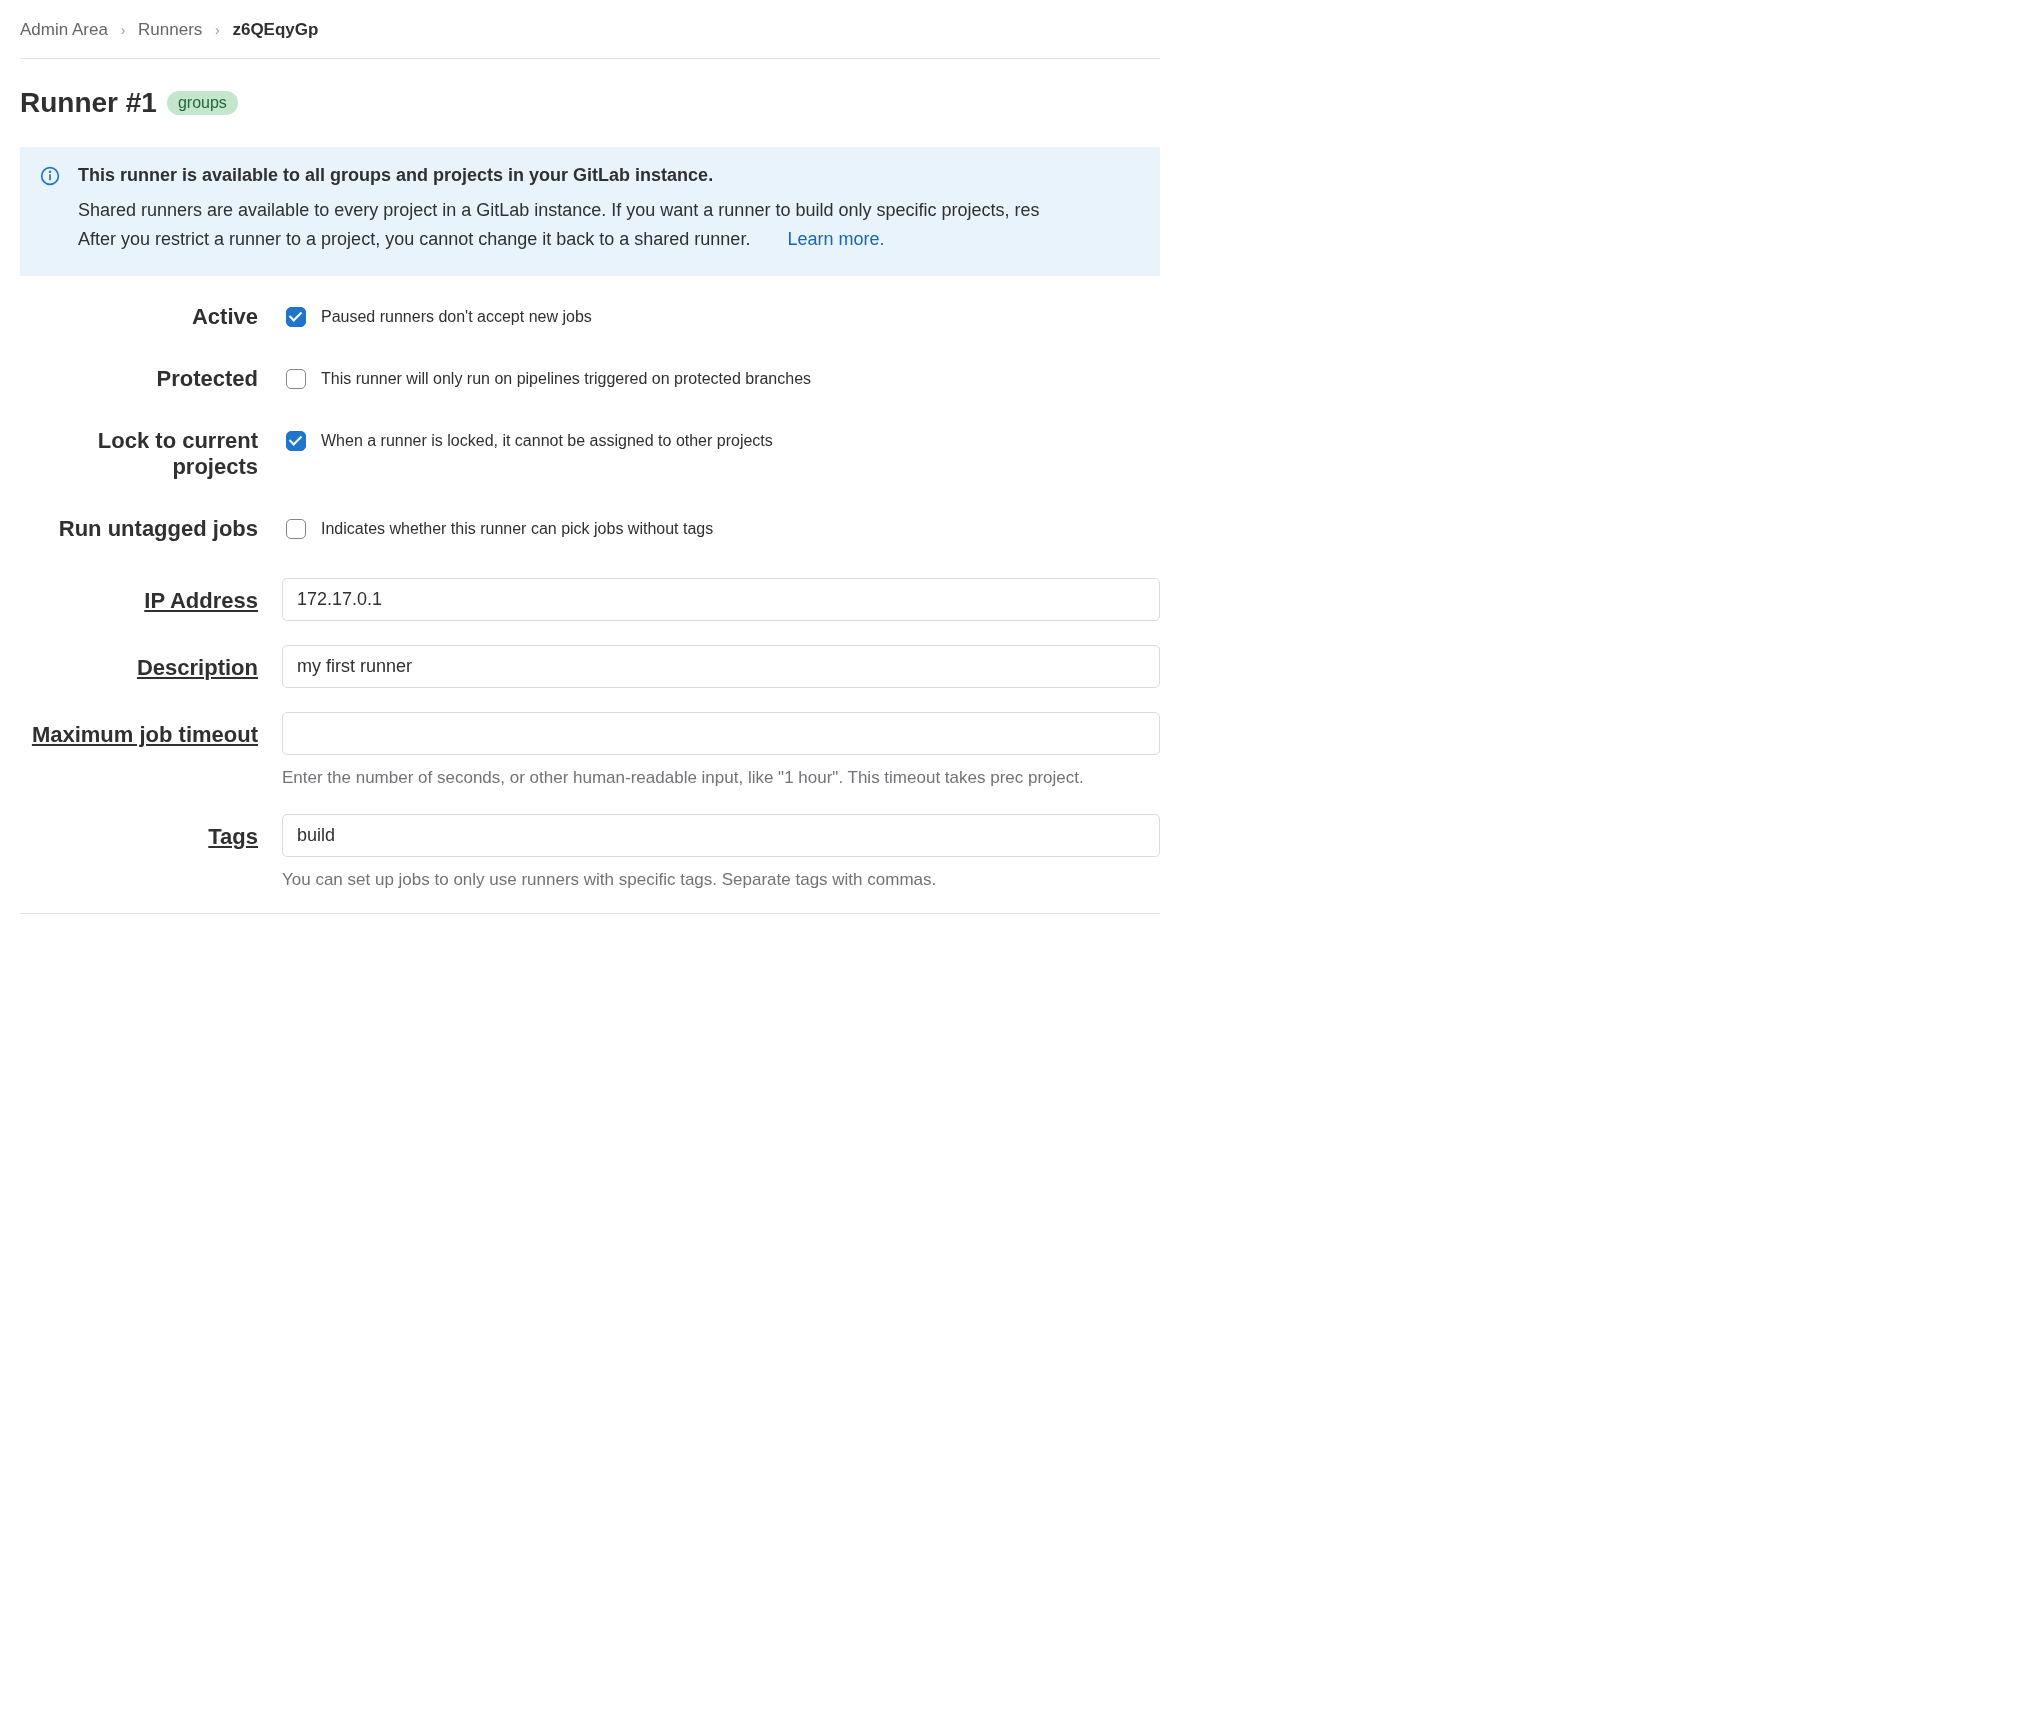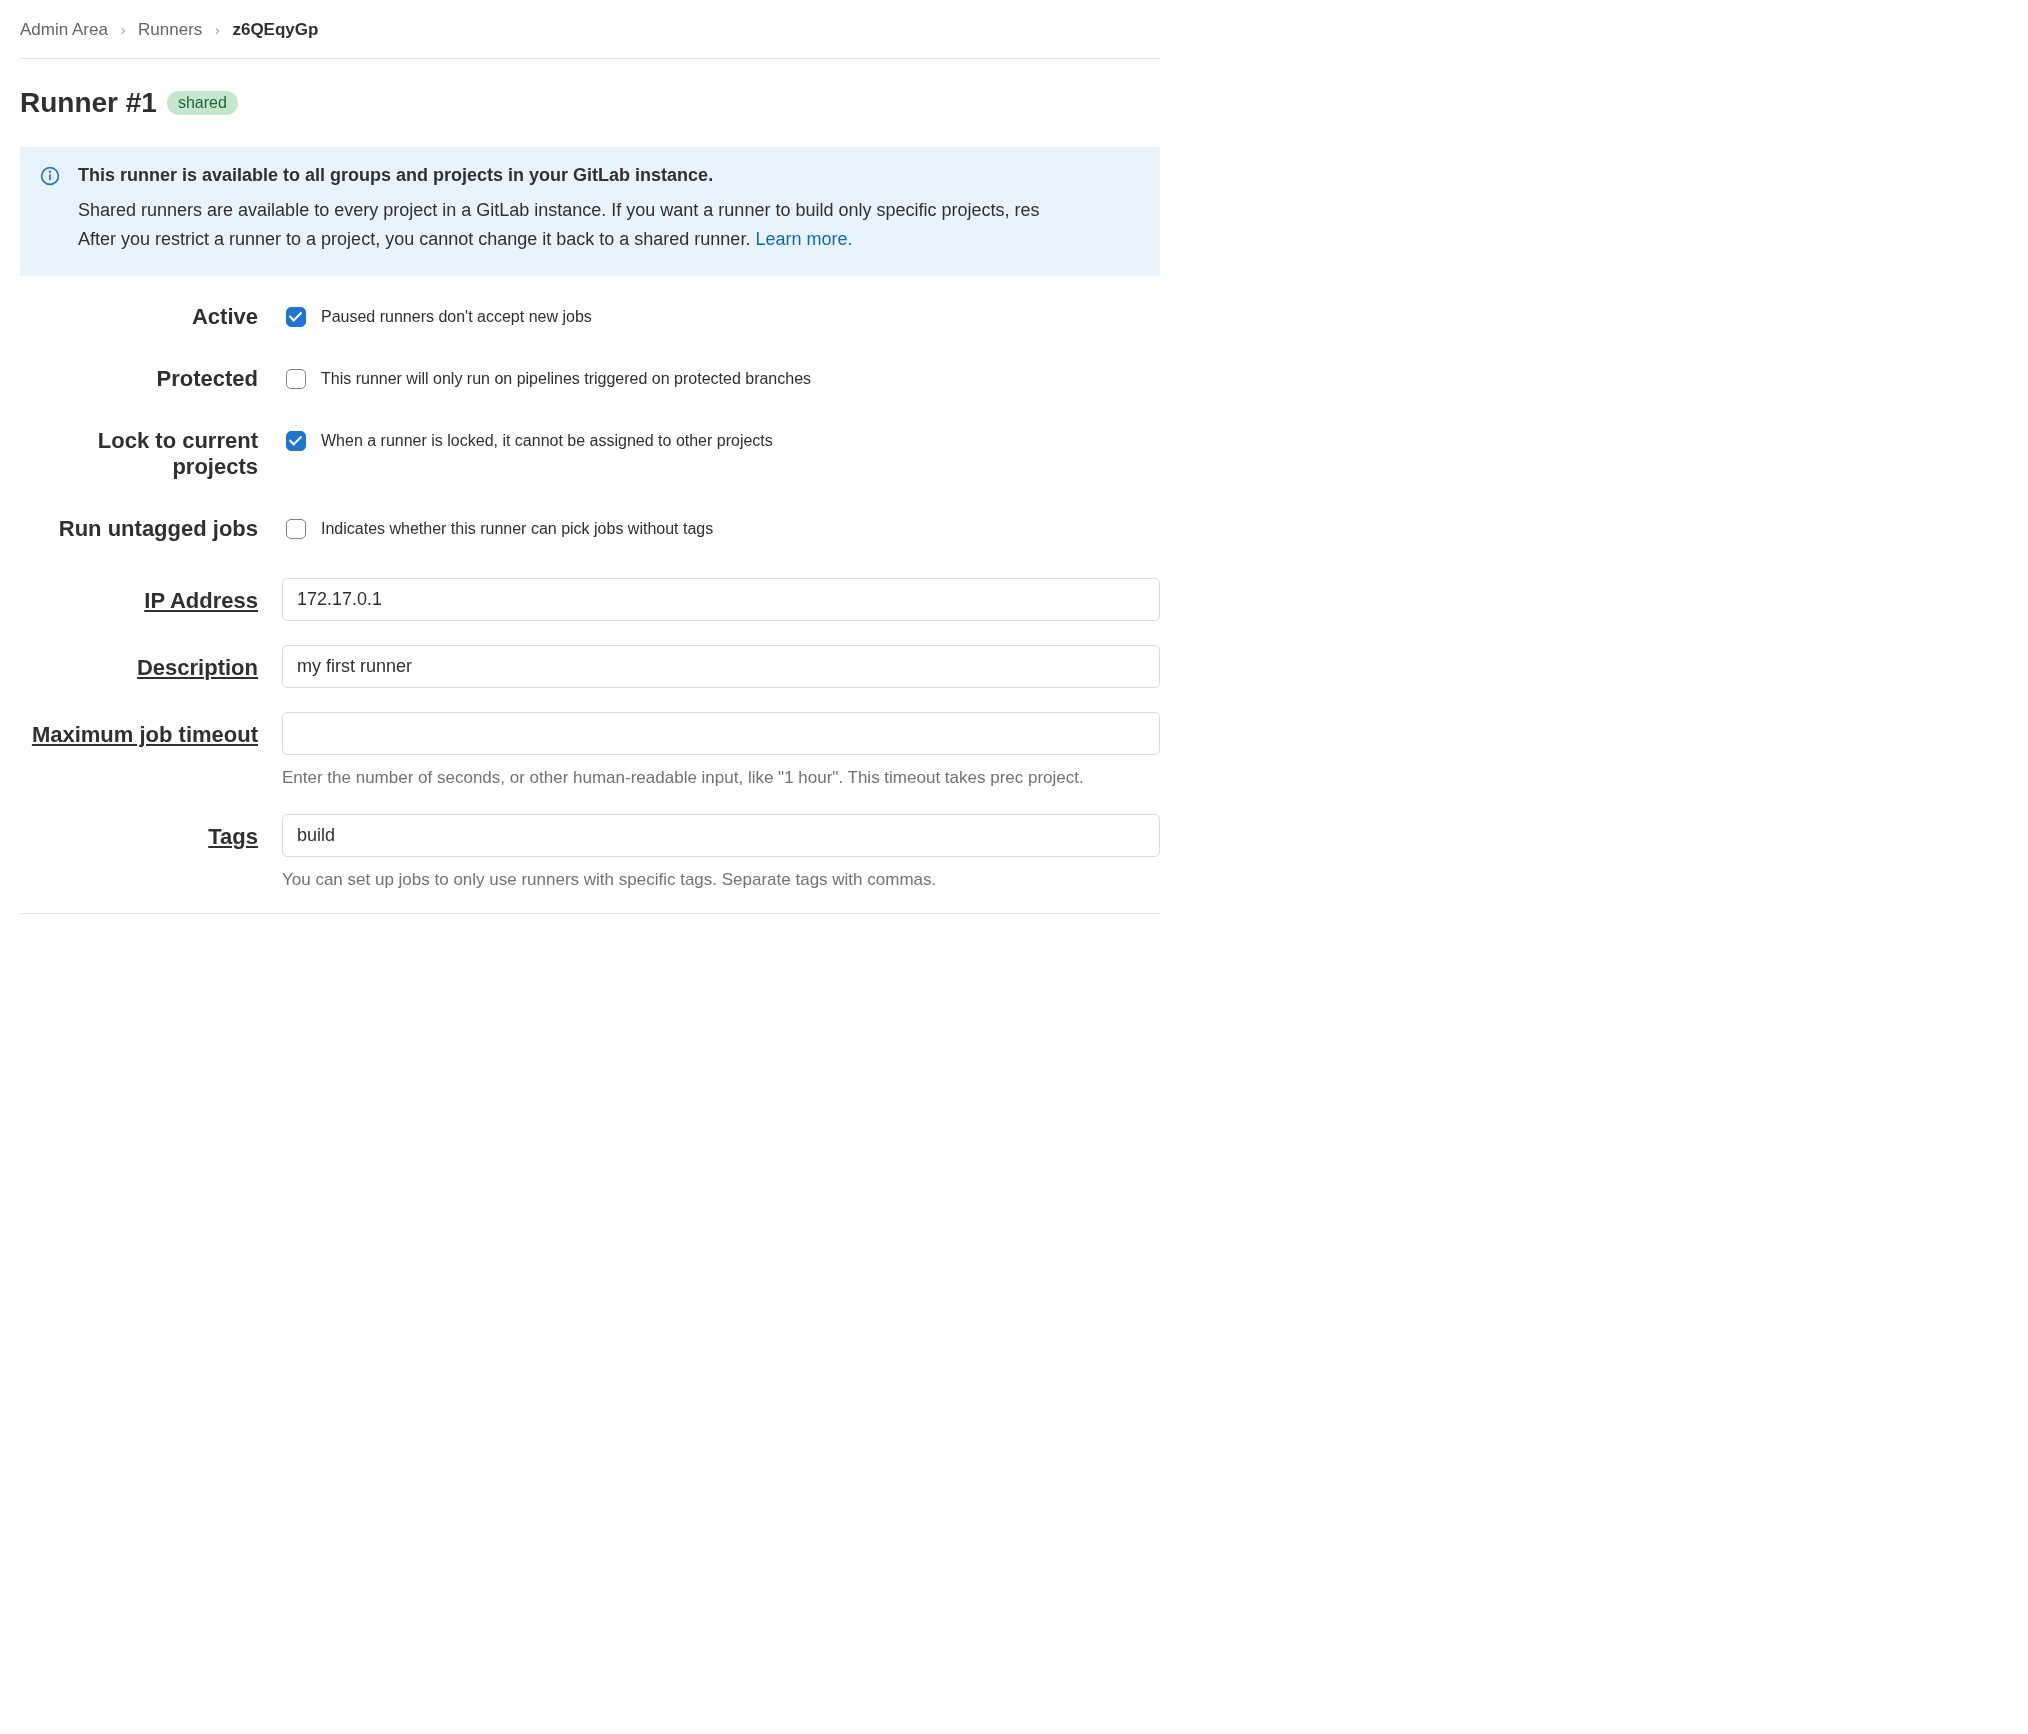--- a/index.html
+++ b/index.html
@@ -49,21 +49,21 @@
     }
     .info-icon {
       color: #1f75cb;
       flex-shrink: 0;
       margin-top: 1px;
     }
     .info-icon svg { width: 20px; height: 20px; stroke-width:2; }
     .info-body { flex: 1; color: #303030; }
     .info-title { font-weight: 700; font-size: 18px; margin: 0 0 10px 0; }
     .info-text { font-size: 18px; line-height: 1.6; color: #303030;}
-    .info-text a { color: #1068bf; text-decoration: none; }
+    .info-text a { color: #1068bf; text-decoration: none; margin-left: 32px; }
     .form-row {
       display: flex;
       align-items: flex-start;
       margin-bottom: 36px;
     }
     .form-row.input-row { margin-bottom: 24px; }
     .form-label {
       width: 262px;
       flex-shrink: 0;
       text-align: right;
@@ -129,21 +129,21 @@
   <div class="breadcrumb">
     <a href="#">Admin Area</a>
     <span class="sep">›</span>
     <a href="#">Runners</a>
     <span class="sep">›</span>
     <span class="current">z6QEqyGp</span>
   </div>
 
   <div class="title-row">
     <h1 class="page-title">Runner #1</h1>
-    <span class="badge">shared</span>
+    <span class="badge">groups</span>
   </div>
 
   <div class="info-banner">
     <span class="info-icon">
       <svg viewBox="0 0 24 24" fill="none" stroke="currentColor">
           <circle cx="12" cy="12" r="10"></circle>
           <line x1="12" y1="10" x2="12" y2="17"></line>
           <circle cx="12" cy="7" r="0.5" fill="currentColor"></circle>
         </svg>
     </span>

